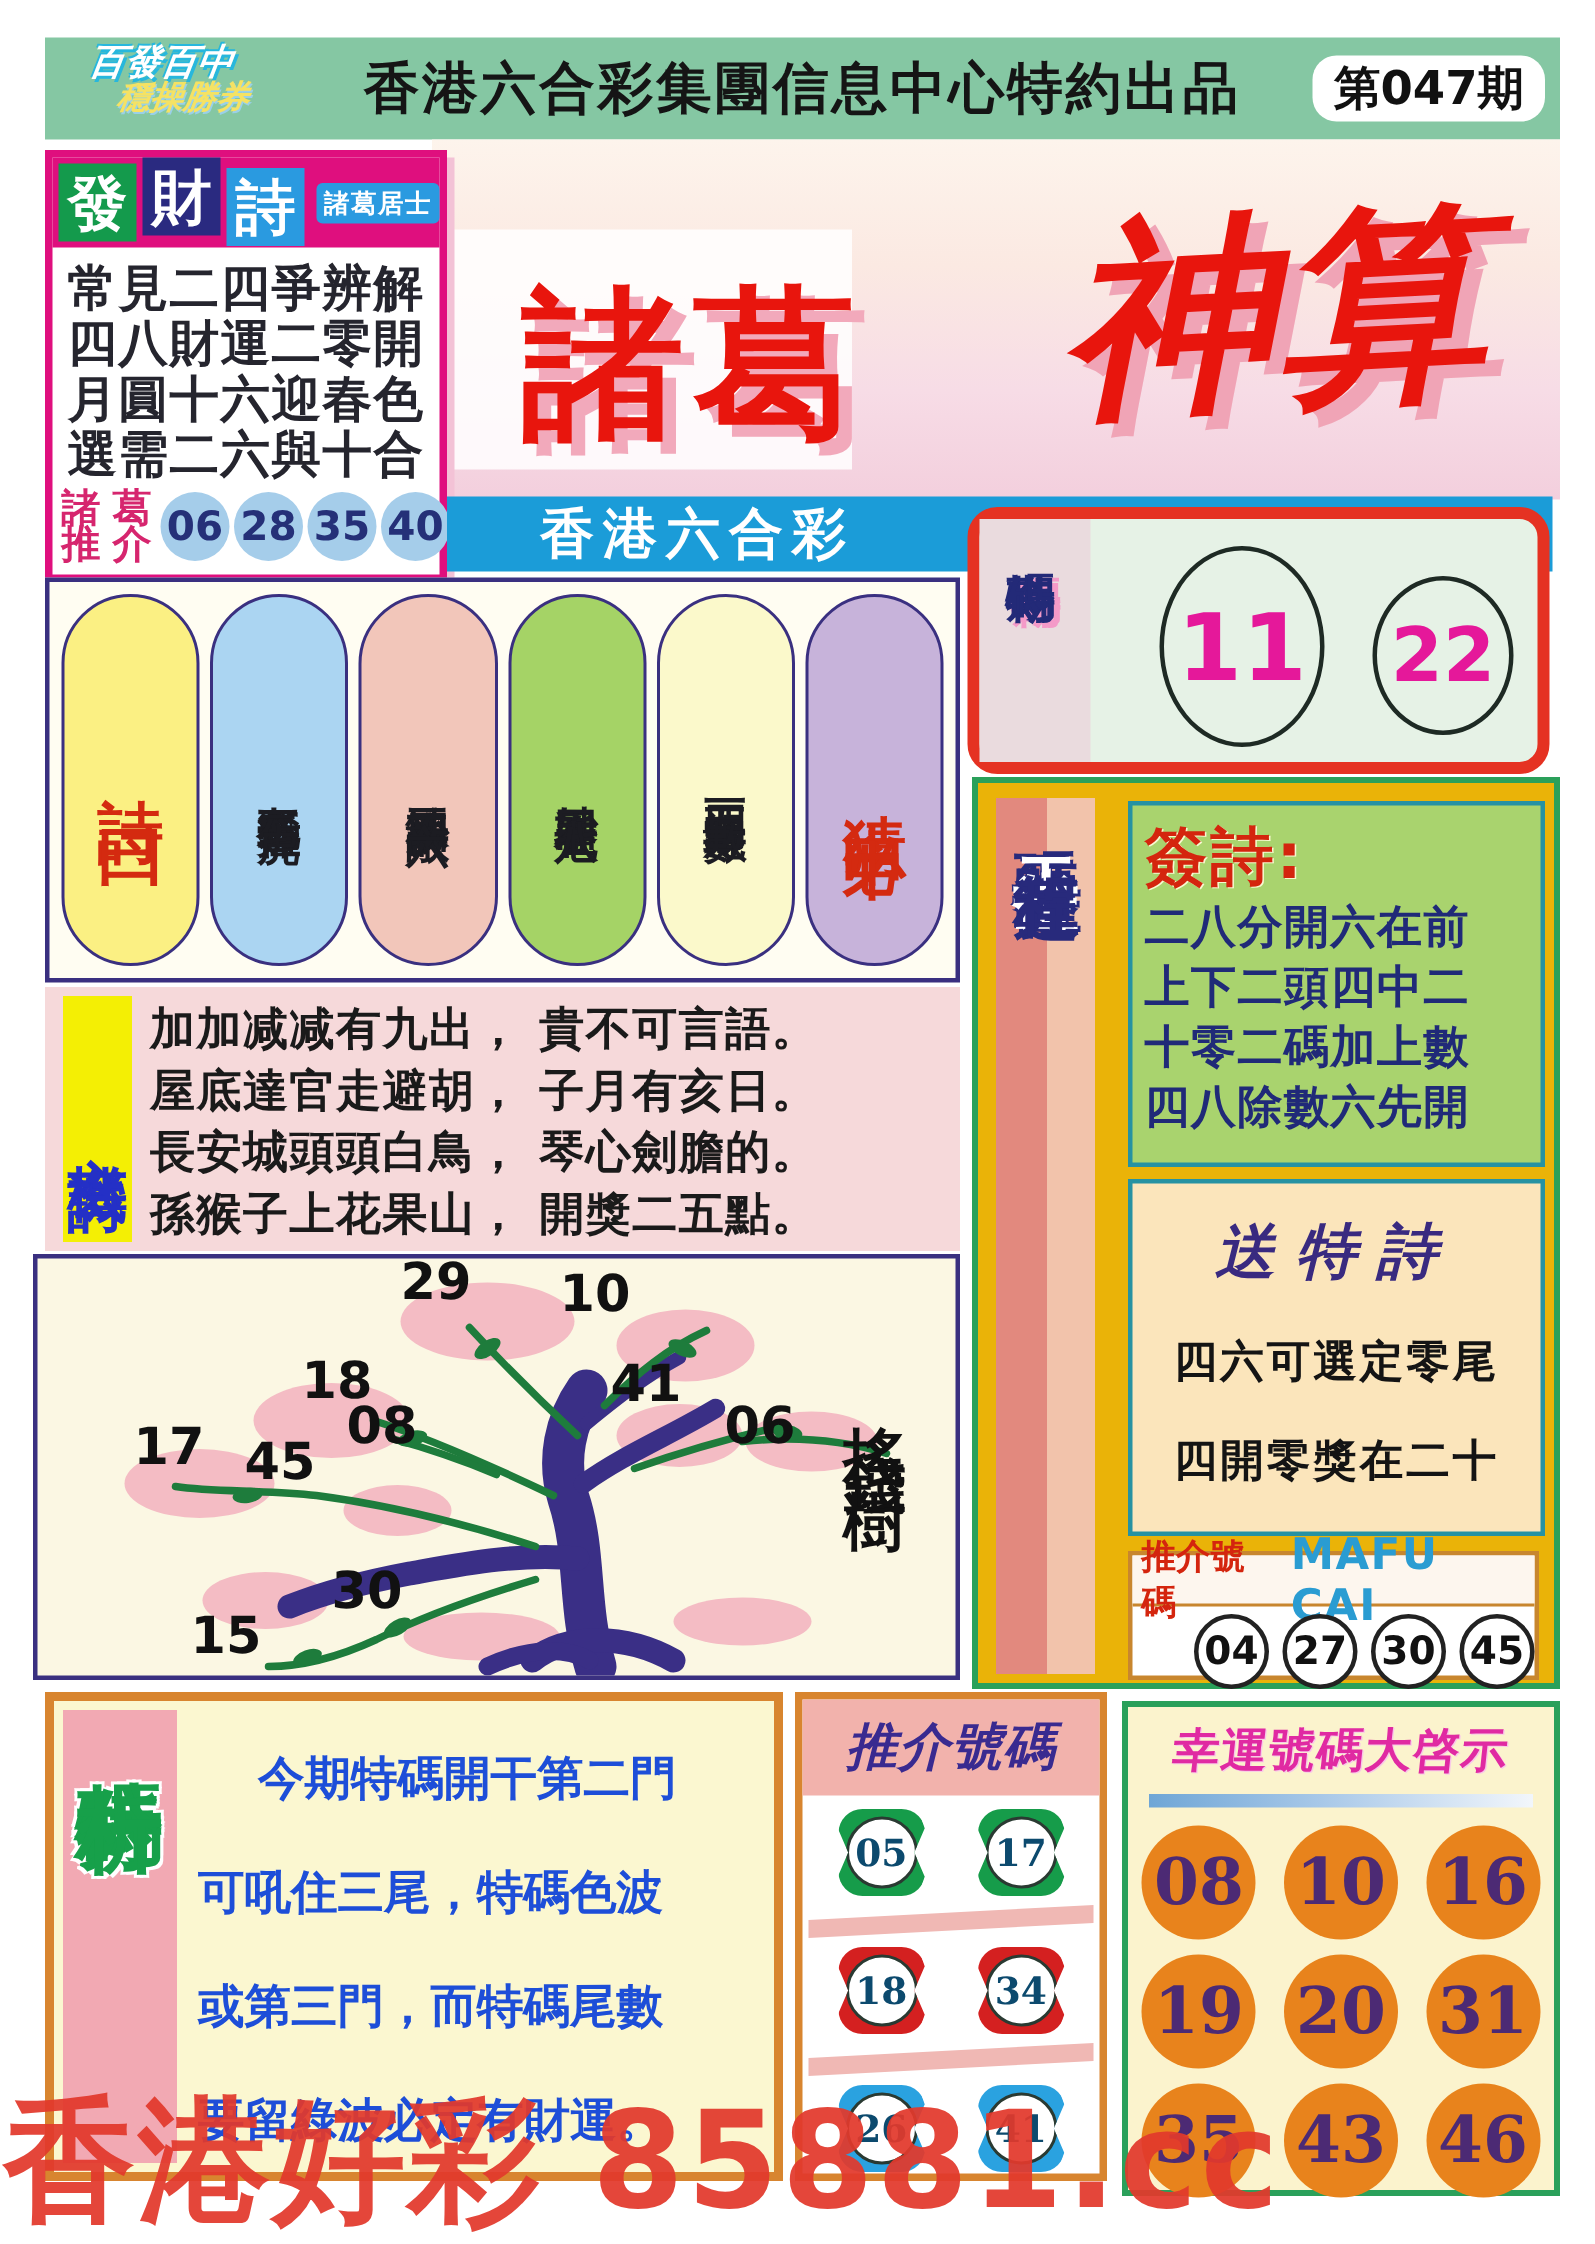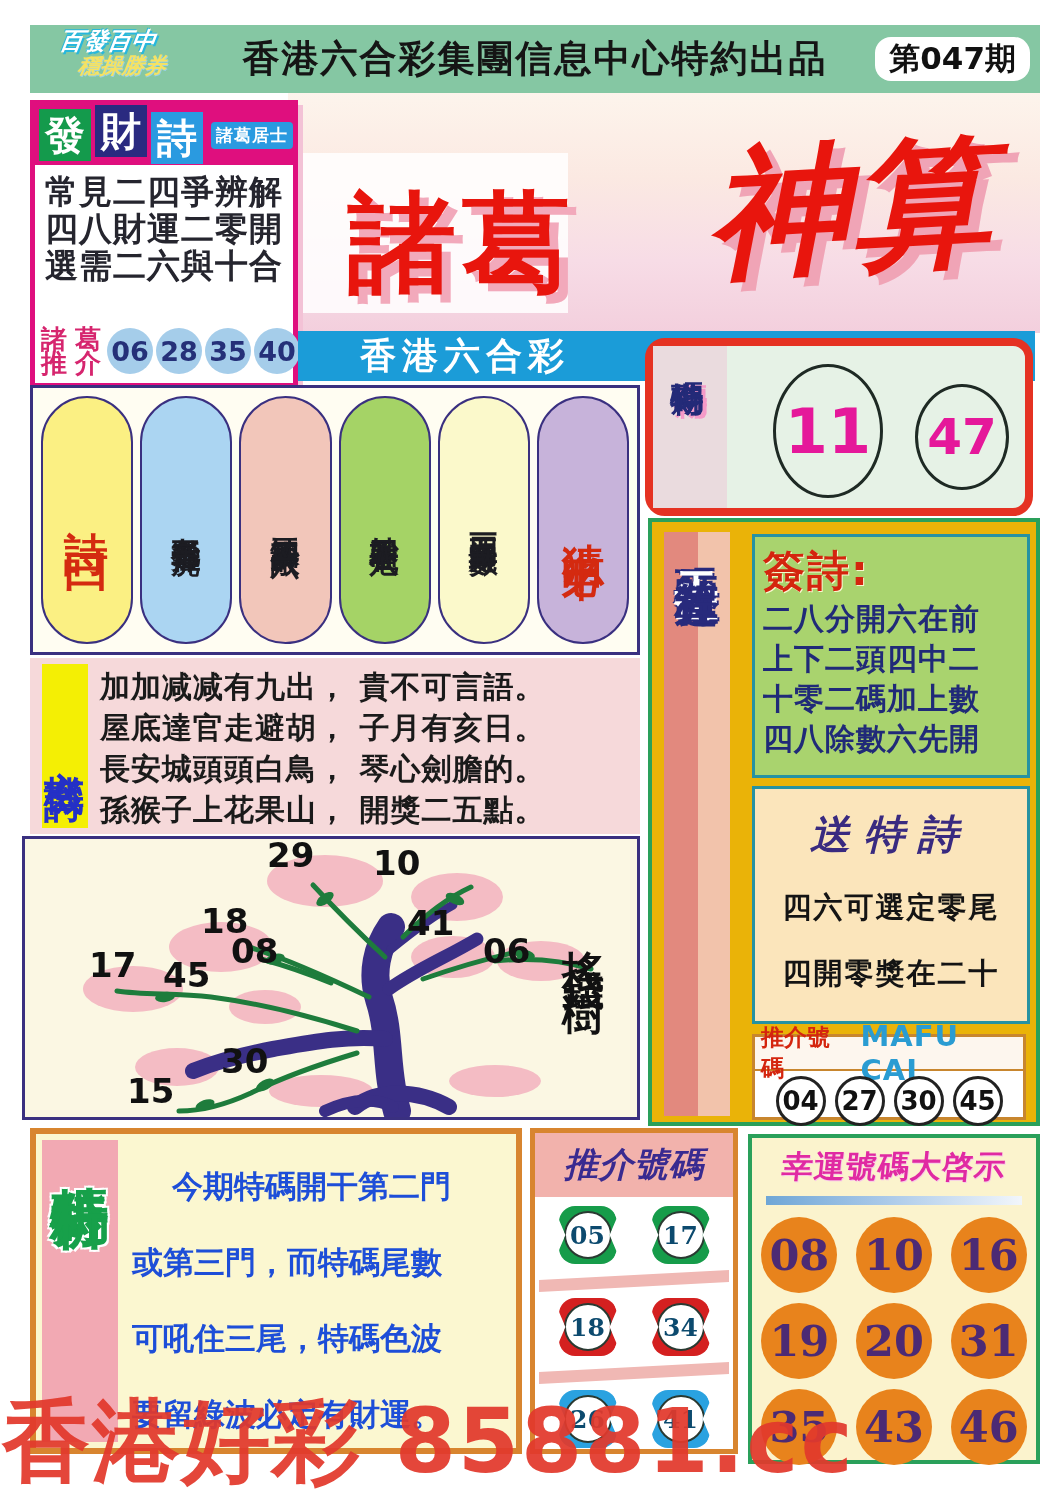--- a/index.html
+++ b/index.html
@@ -88,21 +88,21 @@
   .qianshi{position:absolute;left:100px;top:12px;width:278px;height:244px;background:#a9d36e;border:3px solid #2692a2;box-sizing:border-box;padding:6px 8px;}
   .qs-title{font-size:42px;font-weight:900;color:#d4250e;text-shadow:1px 1px 0 #f8f8d0;letter-spacing:2px;}
   .qs-line{font-size:30px;font-weight:bold;color:#202a78;line-height:40px;white-space:nowrap;letter-spacing:1px;}
   .songte{position:absolute;left:100px;top:264px;width:278px;height:238px;background:#fbe5bb;border:3px solid #2692a2;box-sizing:border-box;text-align:center;}
   .st-title{margin-top:18px;font-family:"DejaVu Serif",serif;font-style:italic;font-size:40px;font-weight:900;color:#392a80;letter-spacing:.35em;}
   .st-line{font-size:29px;font-weight:bold;color:#141414;margin-top:26px;letter-spacing:2px;}
   .mafucai{position:absolute;left:100px;top:512px;width:274px;height:86px;border:3px solid #c8862e;box-sizing:border-box;background:#fff;}
   .mf-head{height:32px;border-bottom:2px solid #c8862e;display:flex;align-items:center;gap:10px;padding-left:6px;background:#fdf6ee;}
   .mf-zh{font-size:23px;font-weight:900;color:#d4250e;}
   .mf-en{font-size:29px;font-weight:900;color:#2a9cd2;letter-spacing:1px;}
-  .mf-balls{display:flex;gap:9px;justify-content:center;margin-top:5px;}
+  .mf-balls{display:flex;gap:9px;justify-content:flex-end;margin-top:5px;}
   .mf-ball{width:44px;height:44px;border-radius:50%;border:3px solid #222;display:flex;align-items:center;justify-content:center;
            font-size:26px;font-weight:bold;color:#111;background:#fff;}
 
   
   .analysis{left:30px;top:1128px;width:492px;height:326px;background:#fbf7d0;border:6px solid #d8852f;box-sizing:border-box;}
   .an-strip{position:absolute;left:6px;top:6px;width:76px;height:302px;background:#f2a9b3;display:flex;justify-content:center;}
   .an-strip .vtext{font-size:58px;font-weight:900;color:#17a04a;line-height:1;letter-spacing:.04em;
     text-shadow:2px 2px 0 #fff,-2px -2px 0 #fff,2px -2px 0 #fff,-2px 2px 0 #fff;}
   .an-lines{position:absolute;left:96px;top:14px;width:380px;}
   .an-line{font-size:31px;font-weight:bold;color:#1d4ed8;line-height:76px;white-space:nowrap;}
@@ -157,20 +157,21 @@
   <div class="abs facai">
     <div class="facai-head">
       <div class="fch c1">發</div>
       <div class="fch c2">財</div>
       <div class="fch c3">詩</div>
       <div class="fauthor">諸葛居士</div>
     </div>
     <div class="fbody">
       <div class="fline">常見二四爭辨解</div>
       <div class="fline">四八財運二零開</div>
+      <div class="fline">月圓十六迎春色</div>
       <div class="fline">選需二六與十合</div>
     </div>
     <div class="frec">
       <div class="frec-label">
         <span>諸</span>
         <span>葛</span>
         <span>推</span>
         <span>介</span>
       </div>
       <div class="frec-balls">
@@ -183,21 +184,21 @@
   </div>
 
   <div class="abs banner">
     <span>香港六合彩</span>
   </div>
 
   <div class="abs special">
     <div class="sp-strip"></div>
     <div class="sp-label vtext">今期特碼</div>
     <div class="sp-num sp-n1">11</div>
-    <div class="sp-num sp-n2">47</div>
+    <div class="sp-num sp-n2">22</div>
   </div>
 
   <div class="abs pills">
     <div class="pill pill1">
       <div class="vtext">詩曰</div>
     </div>
     <div class="pill pill2">
       <div class="vtext pmid">九營不難住二虎</div>
     </div>
     <div class="pill pill3">
@@ -314,22 +315,22 @@
       </div>
     </div>
   </div>
 
   <div class="abs analysis">
     <div class="an-strip">
       <div class="vtext">特碼分析</div>
     </div>
     <div class="an-lines">
       <div class="an-line">今期特碼開干第二門</div>
+      <div class="an-line">可吼住三尾，特碼色波</div>
       <div class="an-line">或第三門，而特碼尾數</div>
-      <div class="an-line">可吼住三尾，特碼色波</div>
       <div class="an-line">要留綠波必定有財運。</div>
     </div>
   </div>
 
   <div class="abs tuijie">
     <div class="tj-head">
       <span>推介號碼</span>
     </div>
     <div class="tj-row">
       <div class="shield green">

